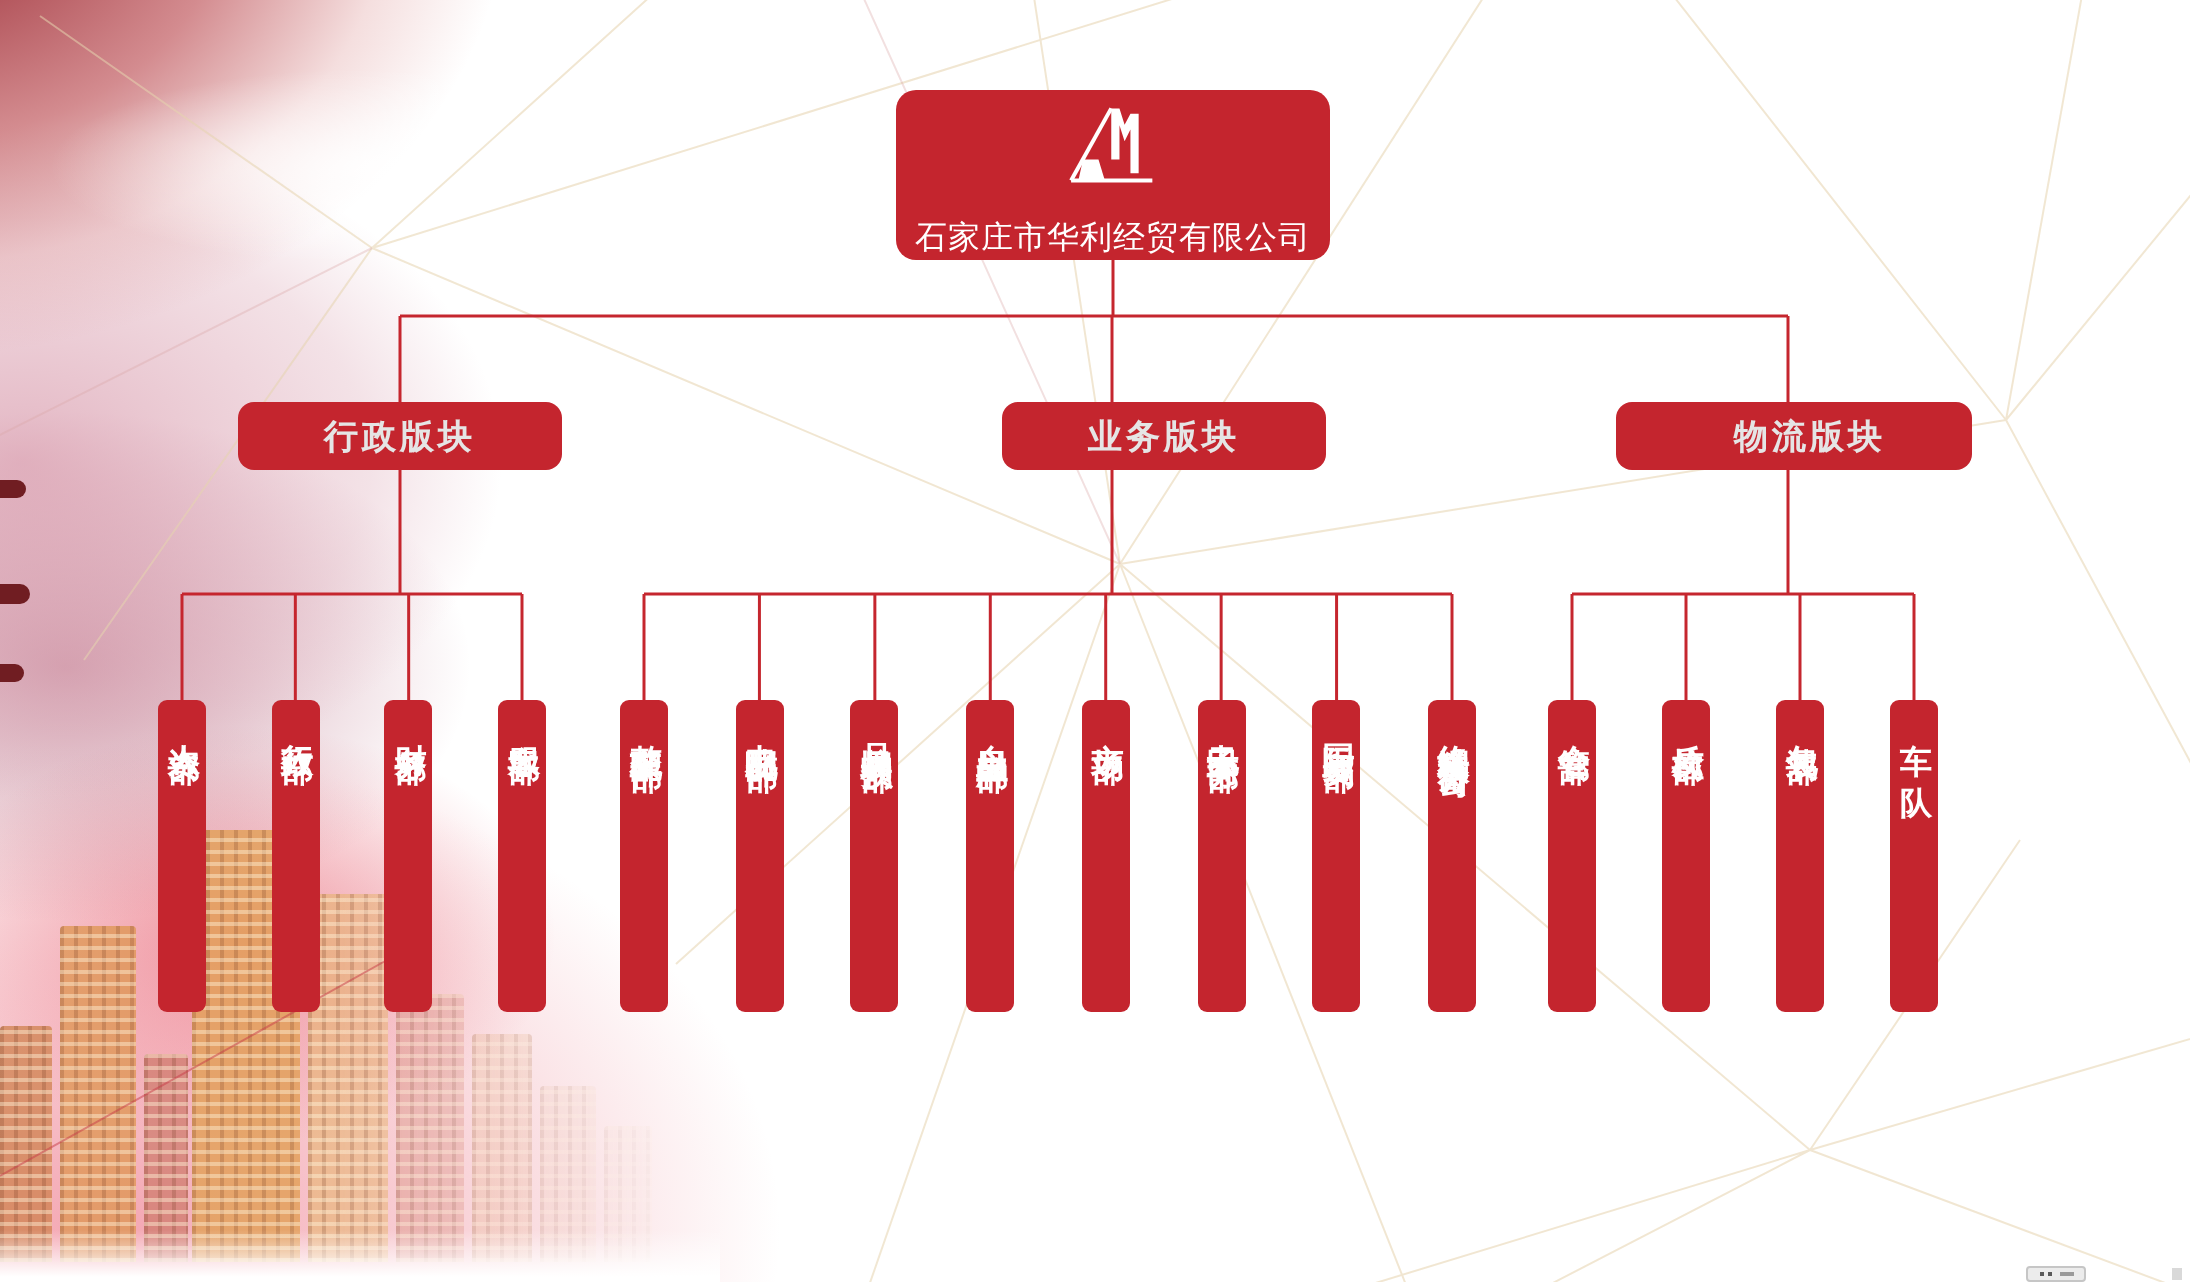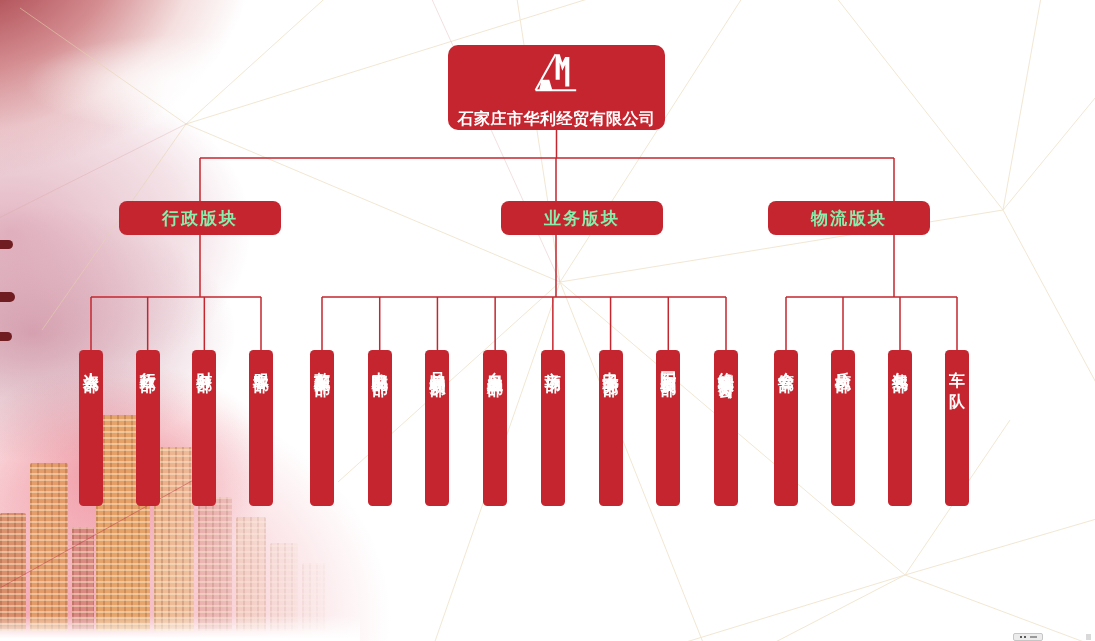--- a/index.html
+++ b/index.html
@@ -26,25 +26,25 @@
       repeating-linear-gradient(90deg, rgba(110,55,30,0.22) 0 2px, rgba(0,0,0,0) 2px 7px);}
   .city-fade{position:absolute;left:0;bottom:0;width:360px;height:26px;
     background:linear-gradient(180deg,rgba(255,255,255,0),#ffffff 90%);pointer-events:none;}
   .pagoda{position:absolute;left:0;background:#701d22;border-radius:0 7px 7px 0;pointer-events:none;}
   
   svg.layer{position:absolute;inset:0;pointer-events:none;}
   
   .root-node{position:absolute;left:448px;top:45px;width:217px;height:85px;
     background:#c4252e;border-radius:10px;display:flex;flex-direction:column;
     align-items:center;justify-content:flex-start;padding-top:6px;box-sizing:border-box;}
-  .root-name{color:#fff;font-size:16px;font-weight:bold;letter-spacing:0.5px;margin-top:16px;white-space:nowrap;}
+  .root-name{color:#fff;font-size:16px;font-weight:normal;letter-spacing:0.5px;margin-top:16px;white-space:nowrap;}
   .group-header{position:absolute;top:201px;width:162px;height:34px;background:#c4252e;
     border-radius:8px;display:flex;align-items:center;justify-content:center;}
-  .group-header span{color:#86efac;font-size:17px;font-weight:bold;letter-spacing:2px;white-space:nowrap;}
-  .gh-0{left:119px;} .gh-1{left:501px;} .gh-2{left:768px;}
+  .group-header span{color:#e5e5e5;font-size:17px;font-weight:bold;letter-spacing:2px;white-space:nowrap;}
+  .gh-0{left:119px;} .gh-1{left:501px;} .gh-2{left:808px;padding-left:16px;}
   .dept-row{position:absolute;top:350px;display:flex;justify-content:space-between;}
   .row-0{left:79px;width:194px;} .row-1{left:310px;width:428px;} .row-2{left:774px;width:195px;}
   .dept{width:24px;height:156px;background:#c4252e;border-radius:4.5px;
     display:flex;justify-content:center;align-items:flex-start;box-sizing:border-box;padding-top:9px;}
   .dept span{writing-mode:vertical-rl;text-orientation:upright;color:#fff;
     font-size:16px;font-weight:bold;letter-spacing:2px;line-height:1;white-space:pre;}
   
   .mini-bar{position:absolute;left:1013px;top:633px;width:30px;height:8px;
     background:#ececec;border:1px solid #c6c6c6;border-radius:2px;box-sizing:border-box;}
   .mini-bar i{position:absolute;top:2px;width:2px;height:2px;background:#5a5a5a;}

